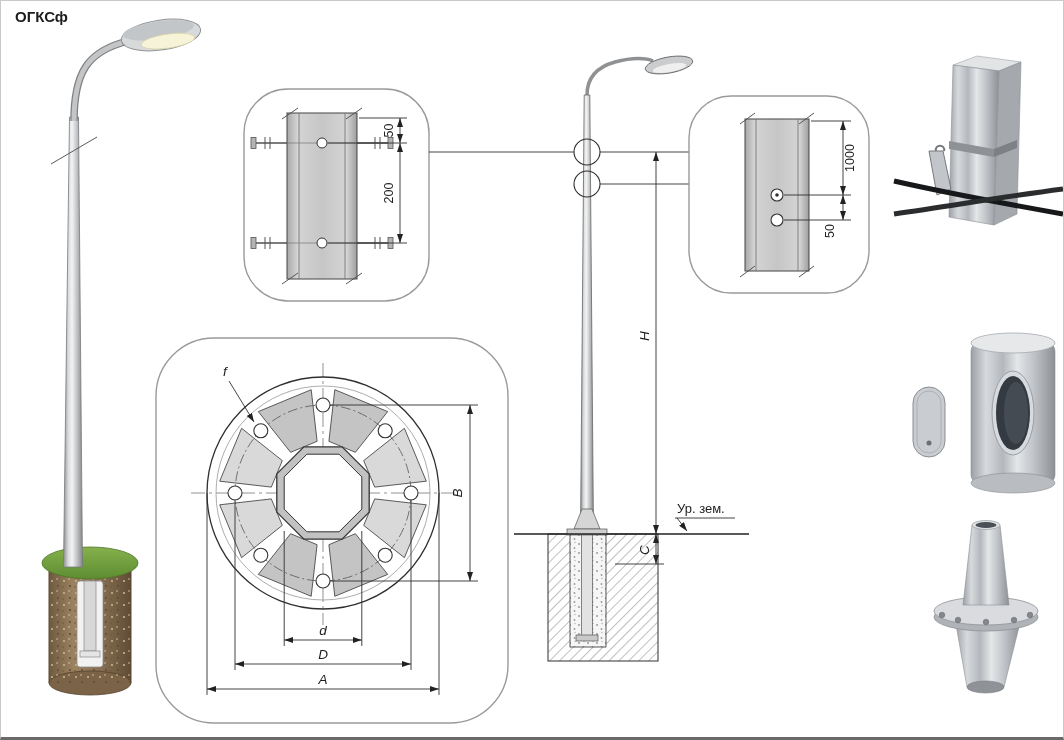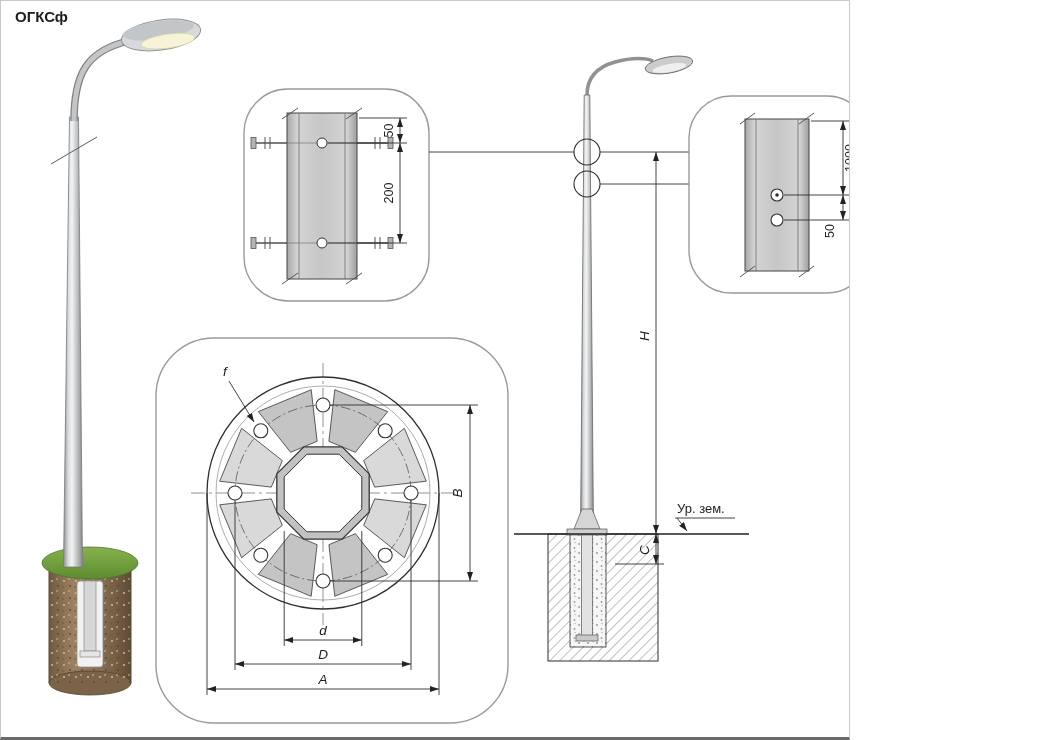--- a/index.html
+++ b/index.html
@@ -1,16 +1,16 @@
 <!DOCTYPE html>
 <html><head>
 <meta charset="utf-8">
 <style>
   html,body{margin:0;padding:0;background:#fff;}
-  .canvas{position:relative;width:850px;height:740px;background:#fff;
+  .canvas{position:relative;width:1064px;height:740px;background:#fff;
           border:1px solid #c9c9c9;border-bottom:3px solid #6a6a6a;box-sizing:border-box;
           font-family:"Liberation Sans",sans-serif;overflow:hidden;}
   svg{position:absolute;left:0;top:0;}
   text{font-family:"Liberation Sans",sans-serif;fill:#1d1d1d;}
   .title-text{font-size:15px;font-weight:600;}
   .dim{font-size:12.5px;}
   .dimletter{font-size:13.5px;font-style:italic;}
   .thin{stroke:#2f2f2f;stroke-width:0.9;fill:none;}
   .dimline{stroke:#2f2f2f;stroke-width:0.9;fill:none;}
 </style>

